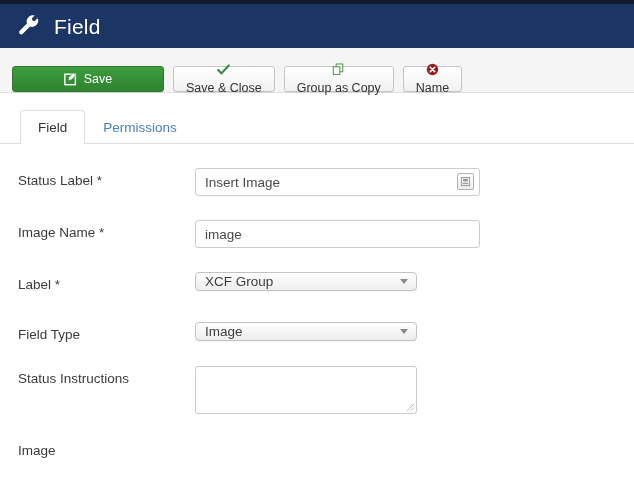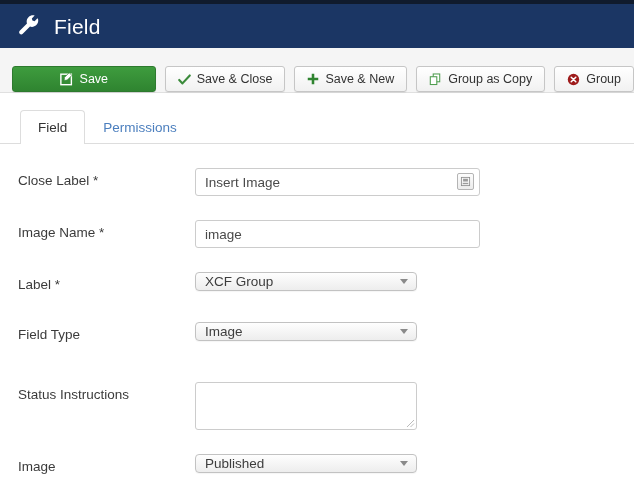--- a/index.html
+++ b/index.html
@@ -69,20 +69,21 @@
     box-sizing: border-box;
     cursor: pointer;
     white-space: nowrap;
     user-select: none;
   }
   .btn-default {
     background: linear-gradient(to bottom, #ffffff 0%, #f1f1f1 100%);
     border: 1px solid #c6c6c6;
     color: #333333;
     box-shadow: 0 1px 1px rgba(0,0,0,0.05);
+    flex-direction: column;
   }
   .btn-save {
     background: linear-gradient(to bottom, #3e9c3e 0%, #2f8430 100%);
     border: 1px solid #2d7a2e;
     color: #ffffff;
     width: 152px;
     padding: 0;
     box-shadow: 0 1px 1px rgba(0,0,0,0.08);
   }
   .btn-label { line-height: 1; }
@@ -143,21 +144,21 @@
 
   
   .form {
     padding: 24px 0 0 0;
   }
   .form-row {
     display: flex;
     align-items: flex-start;
     margin-bottom: 24px;
   }
-  .form-row.tall { margin-bottom: 34px; }
+  .form-row.tall { margin-bottom: 18px; }
   .form-label {
     width: 195px;
     padding-left: 18px;
     box-sizing: border-box;
     font-size: 13.5px;
     color: #3b3b3b;
     line-height: 26px;
   }
   .req { color: #3b3b3b; }
 
@@ -259,61 +260,55 @@
     <span class="btn-label">Save</span>
   </div>
 
   <div class="btn btn-default">
     <svg class="ic" width="13" height="13" viewBox="0 0 16 16">
       <path d="M1.5 8.6l4 4.2L14.5 3" fill="none" stroke="#3a8a3a" stroke-width="2.6" stroke-linecap="round" stroke-linejoin="round"></path>
     </svg>
     <span class="btn-label">Save &amp; Close</span>
   </div>
 
-  <div class="btn btn-default">
-    <svg class="ic" width="12" height="12" viewBox="0 0 16 16">
-      <path d="M6.3 1h3.4v5.3H15v3.4H9.7V15H6.3V9.7H1V6.3h5.3z" fill="#2f8430"></path>
-    </svg>
-    <span class="btn-label">Save &amp; New</span>
-  </div>
 
   <div class="btn btn-default">
     <svg class="ic" width="13" height="13" viewBox="0 0 16 16">
       <rect x="5.2" y="1.2" width="8" height="9.6" fill="#ffffff" stroke="#4f9d4f" stroke-width="1.3"></rect>
       <rect x="1.6" y="4.6" width="8" height="9.6" fill="#ffffff" stroke="#4f9d4f" stroke-width="1.3"></rect>
     </svg>
     <span class="btn-label">Group as Copy</span>
   </div>
 
   <div class="btn btn-default">
     <svg class="ic" width="13" height="13" viewBox="0 0 16 16">
       <circle cx="8" cy="8" r="7" fill="#9e1b1b"></circle>
       <path d="M5.2 5.2l5.6 5.6M10.8 5.2l-5.6 5.6" stroke="#ffffff" stroke-width="1.9" stroke-linecap="round"></path>
     </svg>
-    <span class="btn-label">Group</span>
+    <span class="btn-label">Name</span>
   </div>
 
 </div>
 
 <div class="tabs-wrap">
   <div class="tabs">
     <div class="tab active">
       <span>Field</span>
     </div>
     <div class="tab inactive">
       <span>Permissions</span>
     </div>
   </div>
 </div>
 
 <div class="form">
 
   <div class="form-row">
     <div class="form-label">
-      <span>Close Label</span>
+      <span>Status Label</span>
       <span class="req">*</span>
     </div>
     <div class="field-col">
       <input class="text-input with-btn" type="text" value="Insert Image" style="">
       <div class="inline-btn">
         <svg width="11" height="11" viewBox="0 0 16 16">
           <rect x="2" y="2" width="12" height="12" fill="none" stroke="#8c8c8c" stroke-width="1.2"></rect>
           <rect x="4.5" y="4" width="7" height="4" fill="#9a9a9a"></rect>
           <rect x="4" y="10" width="8" height="1.8" fill="#9a9a9a"></rect>
         </svg>
@@ -360,19 +355,15 @@
       <svg class="resize-grip" viewBox="0 0 12 12">
         <path d="M11 4L4 11M11 7.5L7.5 11" stroke="#bbbbbb" stroke-width="1" fill="none"></path>
       </svg>
     </div>
   </div>
 
   <div class="form-row">
     <div class="form-label">
       <span>Image</span>
     </div>
-    <div class="select-box">
-      <span class="select-value">Published</span>
-      <span class="caret"></span>
-    </div>
   </div>
 
 </div>
 
 </body></html>

